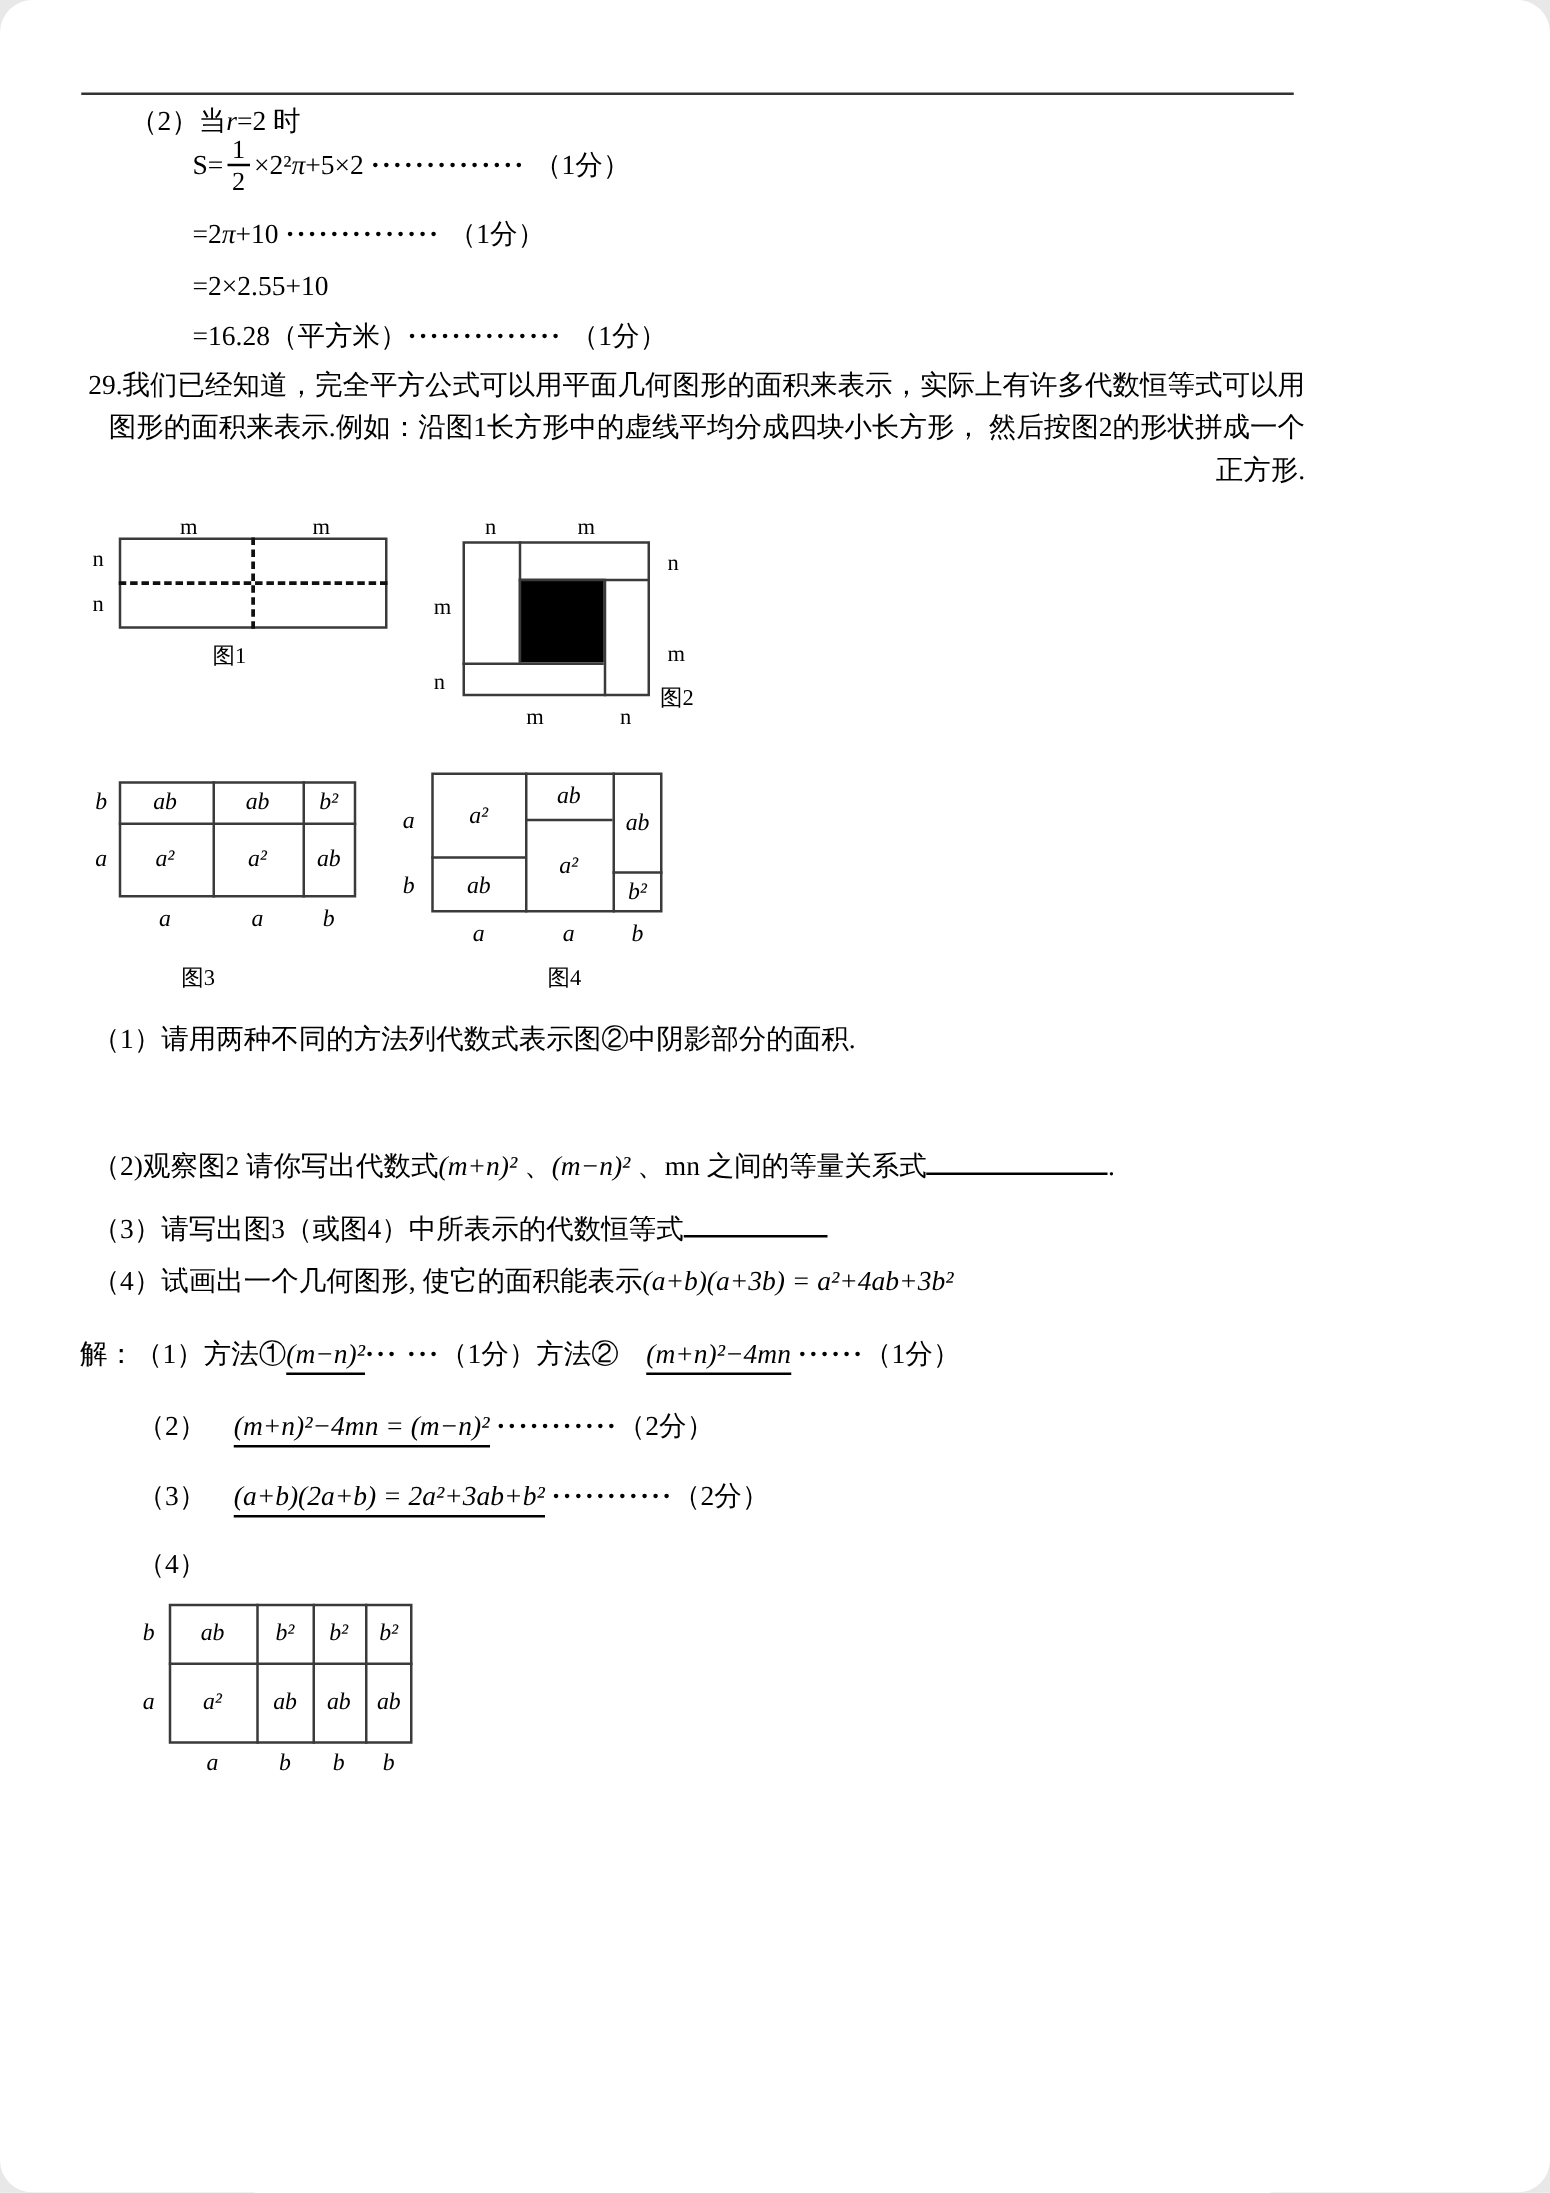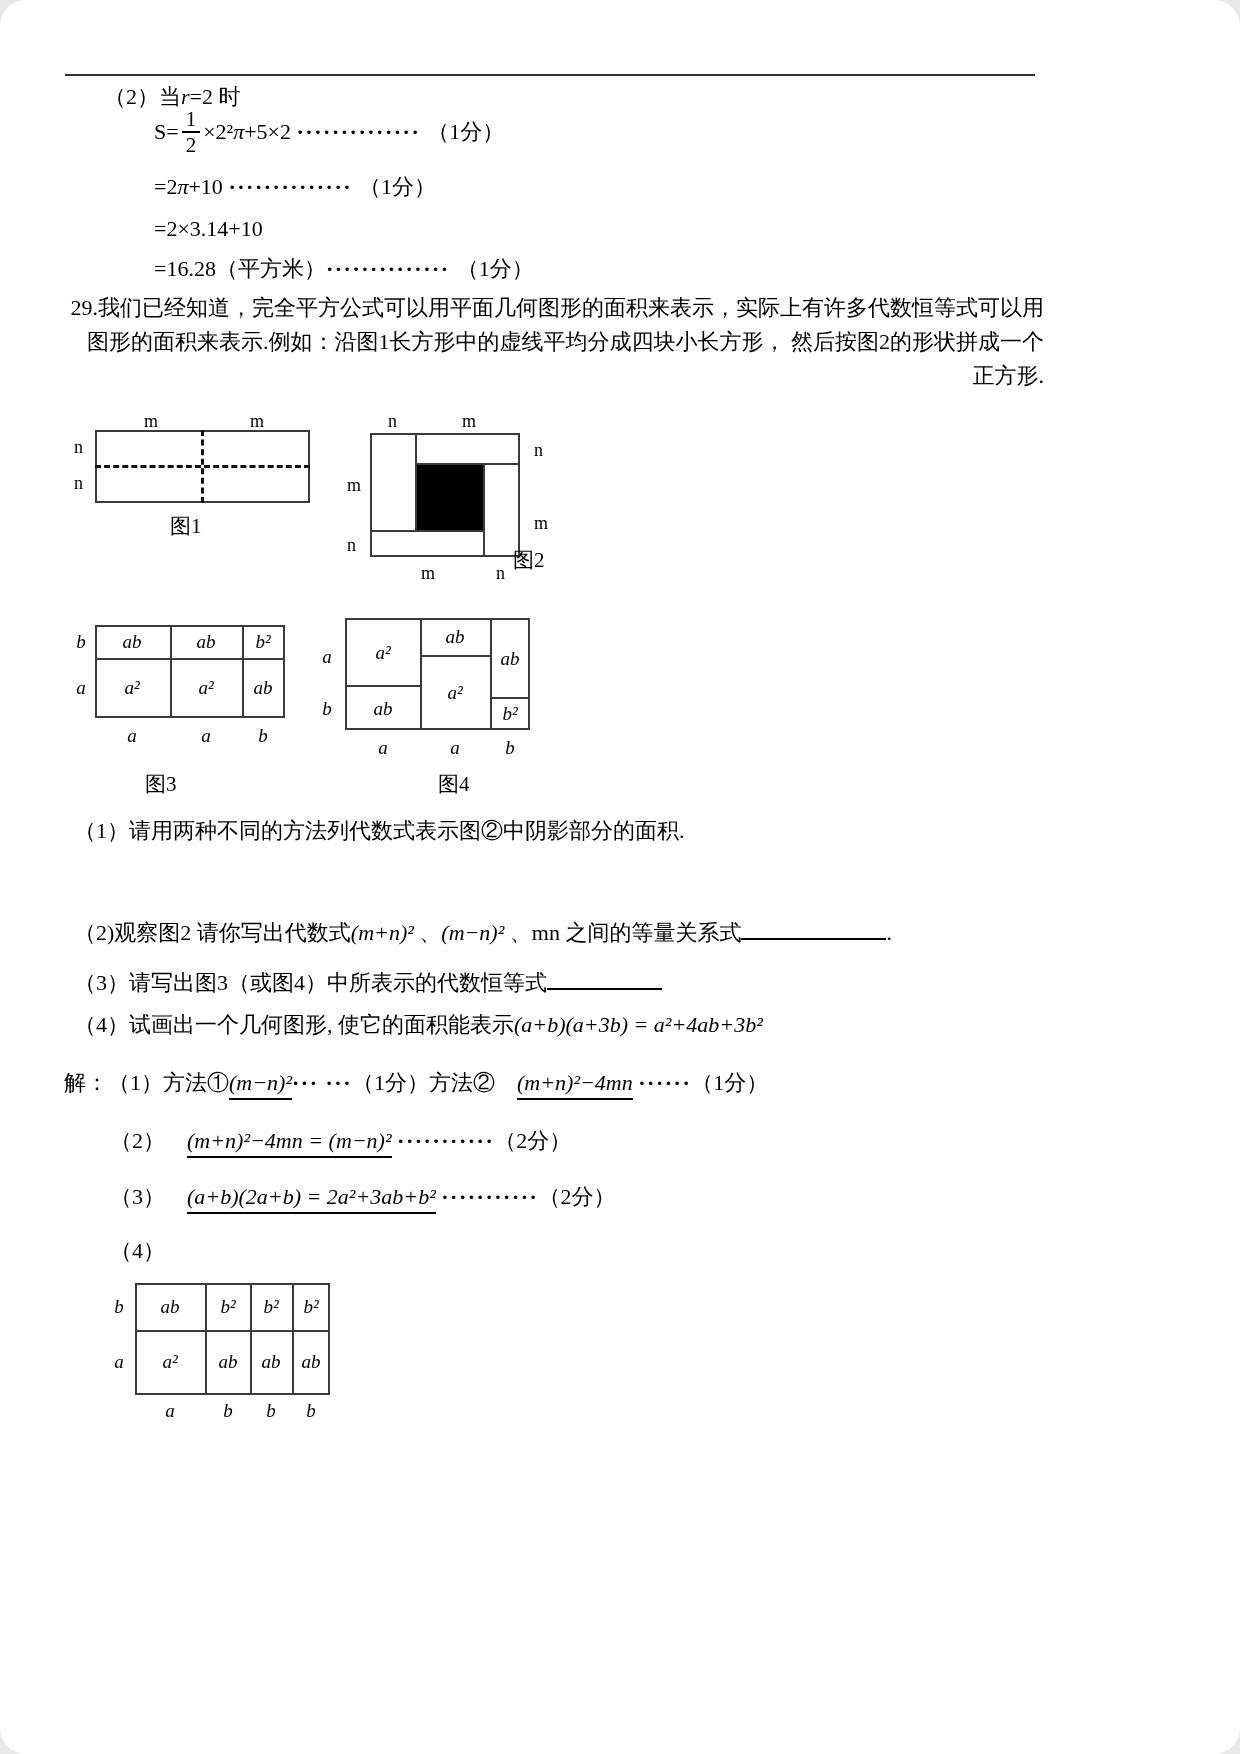--- a/index.html
+++ b/index.html
@@ -27,42 +27,42 @@
   .rule{position:absolute;background:#333;}
   
   .figbox{position:absolute;}
   .rect{position:absolute;border:2px solid #3a3a3a;box-sizing:border-box;background:#fff;}
   .fl{position:absolute;background:#3a3a3a;}  
   .dashv{position:absolute;border-left:3px dashed #111;}
   .dashh{position:absolute;border-top:3px dashed #111;}
   .shade{position:absolute;background:#000;}
   .lb{position:absolute;font-size:18px;line-height:1;}
   .lbi{position:absolute;font-size:19px;line-height:1;font-style:italic;width:34px;text-align:center;}
-  .cap{position:absolute;font-size:21px;}
+  .cap{position:absolute;font-size:18px;}
 </style>
 </head>
 <body>
 
 <div id="page">
 
   <div class="rule" style="left:65px;top:74px;width:970px;height:2px;"></div>
 
   <div class="line" style="left:104px;top:82px;"><span>（2）当</span><span class="m">r</span><span>=2 时</span></div>
 
   <div class="line flexline" style="left:154px;top:102px;height:60px;">
     <span>S=</span>
     <span class="frac">
       <span class="num">1</span>
       <span class="den">2</span>
     </span>
     <span><span>×2²</span><span class="m">π</span><span>+5×2 </span><span class="dots">·············· </span><span>（1分）</span></span>
   </div>
 
   <div class="line" style="left:154px;top:172px;"><span>=2</span><span class="m">π</span><span>+10 </span><span class="dots">·············· </span><span>（1分）</span></div>
-  <div class="line" style="left:154px;top:216px;"><span>=2×3.14+10</span></div>
+  <div class="line" style="left:154px;top:216px;"><span>=2×2.55+10</span></div>
   <div class="line" style="left:154px;top:254px;"><span>=16.28（平方米）</span><span class="dots">·············· </span><span>（1分）</span></div>
 
   <div class="abs" style="left:66px;top:291px;width:978px;line-height:34px;white-space:normal;">29.我们已经知道，完全平方公式可以用平面几何图形的面积来表示，实际上有许多代数恒等式可以用图形的面积来表示.例如：沿图1长方形中的虚线平均分成四块小长方形， 然后按图2的形状拼成一个正方形.</div>
 
   <div class="figbox" style="left:70px;top:410px;width:260px;height:140px;">
     <span class="lb" style="left:74px;top:2px;">m</span>
     <span class="lb" style="left:180px;top:2px;">m</span>
     <div class="rect" style="left:25px;top:20px;width:215px;height:73px;"></div>
     <div class="dashv" style="left:131px;top:20px;height:73px;"></div>
     <div class="dashh" style="left:25px;top:55px;width:215px;"></div>
@@ -79,21 +79,21 @@
     <div class="fl" style="left:75px;top:23px;width:2px;height:97px;"></div>
     <div class="fl" style="left:75px;top:53px;width:105px;height:2px;"></div>
     <div class="fl" style="left:143px;top:53px;width:2px;height:94px;"></div>
     <div class="fl" style="left:30px;top:120px;width:113px;height:2px;"></div>
     <span class="lb" style="left:7px;top:66px;">m</span>
     <span class="lb" style="left:7px;top:126px;">n</span>
     <span class="lb" style="left:194px;top:31px;">n</span>
     <span class="lb" style="left:194px;top:104px;">m</span>
     <span class="lb" style="left:81px;top:154px;">m</span>
     <span class="lb" style="left:156px;top:154px;">n</span>
-    <span class="cap" style="left:173px;top:136px;">图2</span>
+    <span class="cap" style="left:188px;top:136px;">图2</span>
   </div>
 
   <div class="figbox" style="left:70px;top:612px;width:250px;height:145px;">
     <div class="rect" style="left:25px;top:13px;width:190px;height:93px;"></div>
     <div class="fl" style="left:25px;top:46px;width:190px;height:2px;"></div>
     <div class="fl" style="left:100px;top:13px;width:2px;height:93px;"></div>
     <div class="fl" style="left:172px;top:13px;width:2px;height:93px;"></div>
     <span class="lbi" style="left:45px;top:20px;">ab</span>
     <span class="lbi" style="left:119px;top:20px;">ab</span>
     <span class="lbi" style="left:176px;top:20px;">b²</span>

